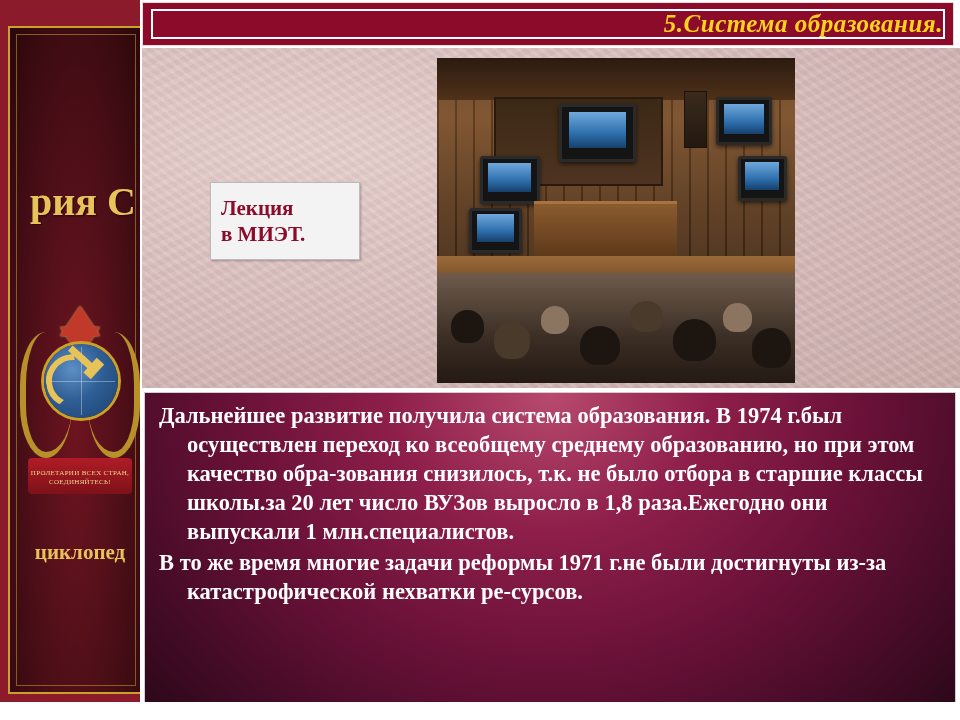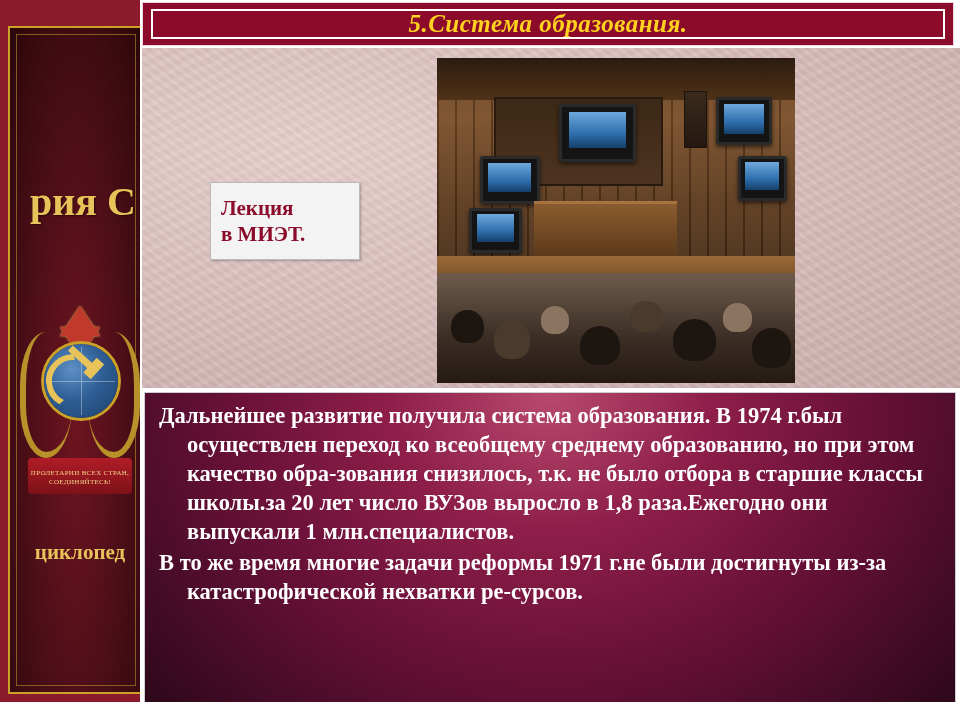--- a/index.html
+++ b/index.html
@@ -183,21 +183,21 @@
     position: absolute;
     left: 8px; top: 6px;
     right: 8px; bottom: 6px;
     border: 2px solid #ffffff;
     box-sizing: border-box;
   }
   .title-text {
     position: absolute;
     left: 0; right: 0; top: 50%;
     transform: translateY(-50%);
-    text-align: center;
+    text-align: right;
     color: #ffd21f;
     font-size: 25px;
     font-weight: bold;
     font-style: italic;
     font-family: "Liberation Serif", serif;
     letter-spacing: 0.5px;
   }
 
   
   .pic-area {

